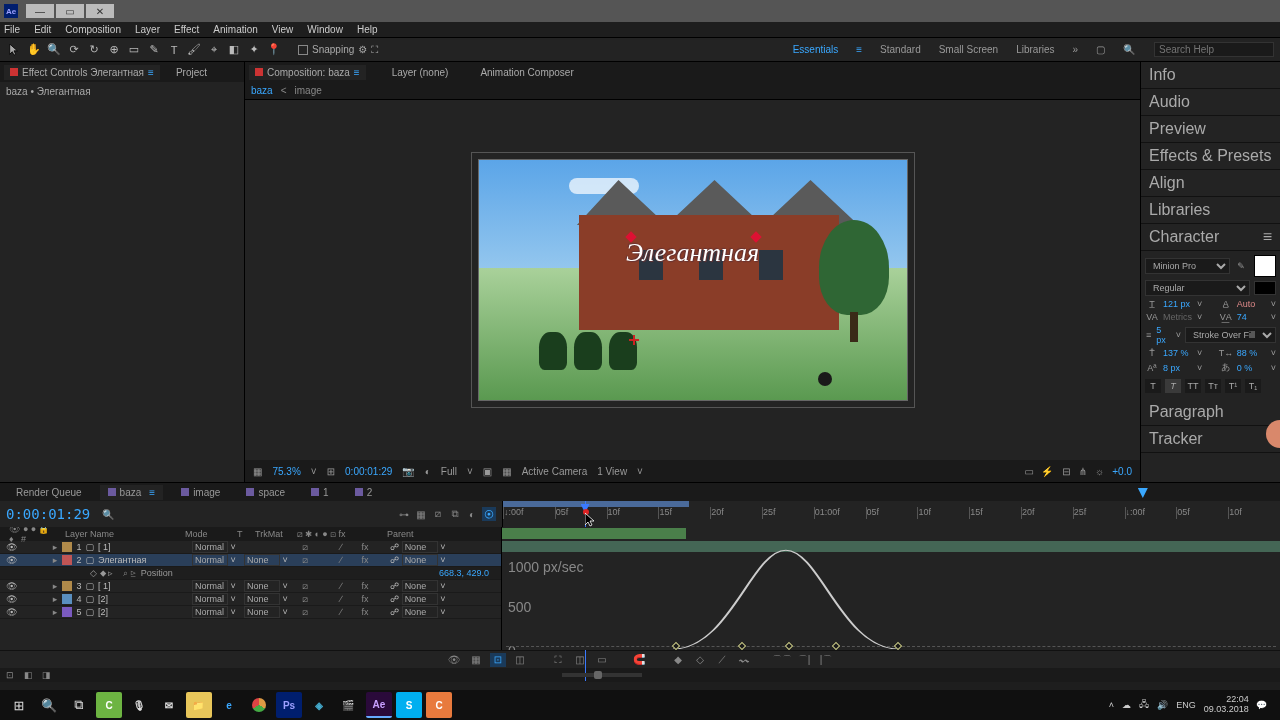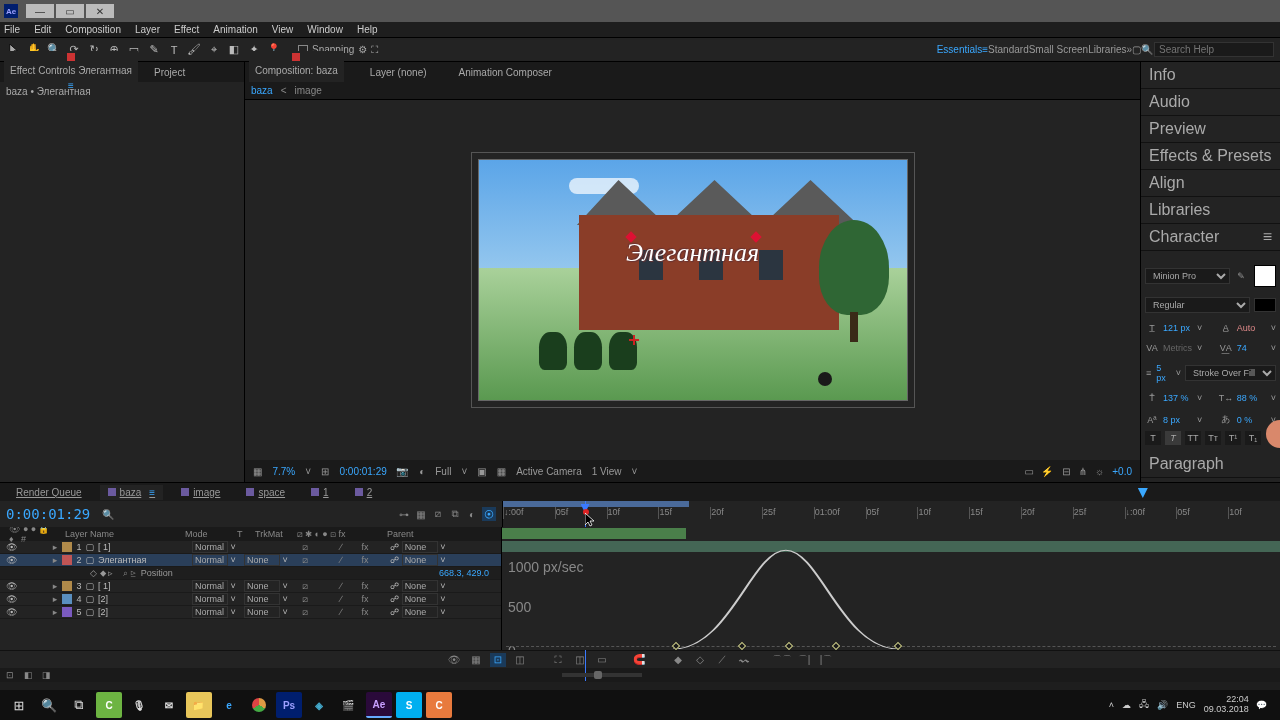--- a/index.html
+++ b/index.html
@@ -14,31 +14,31 @@
 
 
 .menubar { height: 16px; background: #1e1e1e; display: flex; align-items: center; padding: 0 4px; border-bottom:1px solid #000;}
 .menubar span { margin-right: 14px; color: #ccc; font-size: 10px; cursor: pointer; }
 
 
 .toolbar { height: 24px; background: #232323; display: flex; align-items: center; padding: 0 6px; gap: 4px; border-bottom: 1px solid #000;}
 .tool { width: 16px; height: 16px; display: flex; align-items: center; justify-content: center; color: #bbb; cursor: pointer; font-size: 11px; }
 .tool:first-child svg polygon{fill:#aaa;stroke:#000;}
 .toolbar .snap { margin-left: 12px; display: flex; align-items: center; gap: 4px; color: #aaa; font-size:10px;}
-.workspace-tabs { margin-left: auto; display: flex; align-items: center; }
+.workspace-tabs { margin-left: auto; display: flex; align-items: center; gap: 18px; }
 .workspace-tabs span { color: #999; font-size: 10px; cursor: pointer; }
 .workspace-tabs .active { color: #3aa8ff; }
 .search-help { width: 120px; background: #1a1a1a; border: 1px solid #333; color: #888; padding: 1px 4px; font-size: 10px; }
 
 
 .main { display: flex; height: 420px; }
 .left-panel { width: 245px; background: #232323; border-right: 1px solid #000; }
 .panel-tabs { height: 20px; background: #1a1a1a; display: flex; align-items: center; padding: 0 4px; gap: 10px;}
 .panel-tab { color: #aaa; font-size: 10px; padding: 2px 6px; cursor: pointer; display:flex; align-items:center; gap:4px;}
-.panel-tab.active { background: #232323; flex-direction: column; }
+.panel-tab.active { background: #232323; }
 .panel-body { padding: 4px 6px; color: #aaa; font-size: 10px; }
 
 .center-panel { flex: 1; background: #232323; display: flex; flex-direction: column; }
 .center-tabs { height: 20px; background: #1a1a1a; display: flex; align-items: center; padding: 0 4px; gap: 20px;}
 .comp-nav { height: 18px; background: #1a1a1a; display: flex; align-items: center; padding: 0 6px; gap: 8px; border-bottom:1px solid #000;}
 .comp-nav span { color: #888; font-size: 10px; }
 .comp-nav .link { color: #3aa8ff; }
 .viewer { flex: 1; background: #232323; display: flex; align-items: center; justify-content: center; position: relative; }
 .comp-frame { border: 1px solid #555; padding: 6px; background:#232323;}
 .comp-inner { border: 1px solid #666; }
@@ -63,33 +63,33 @@
 .cross::before{left:4px;width:2px;height:10px;} .cross::after{top:4px;width:10px;height:2px;}
 
 .viewer-controls { height: 22px; background: #1a1a1a; display: flex; align-items: center; padding: 0 8px; gap: 10px; color:#999; font-size:10px;}
 .vc-right { margin-left: auto; display:flex; gap:8px; align-items:center;}
 .vc-item { display:flex; align-items:center; gap:3px;}
 .vc-blue { color:#3aa8ff;}
 
 .right-panel { width: 140px; background: #232323; border-left: 1px solid #000; }
 .r-section { border-bottom: 1px solid #111; padding: 4px 8px; color: #aaa; font-size: 16px; cursor: pointer;}
 .char-panel { padding: 4px; }
-.char-row { display: flex; align-items: center; gap: 4px; margin-bottom: 3px; font-size:9px;margin-top:10px;}
+.char-row { display: flex; align-items: center; gap: 4px; margin-bottom: 3px; font-size:9px;}
 .char-select { flex:1; background: #1a1a1a; border: 1px solid #333; color: #aaa; padding: 1px 3px; font-size: 9px;}
 .char-num { color:#3aa8ff; width:30px;}
 .char-swatch { width: 22px; height: 22px; background: #fff; border: 1px solid #000;}
 .char-icon { width:14px; text-align:center; color:#999;}
 .t-btns { display:flex; gap:4px; padding:2px 0;}
 .t-btn { width:16px; height:14px; background:#1a1a1a; color:#aaa; display:flex; align-items:center; justify-content:center; font-size:9px; cursor:pointer;}
 .t-btn.active{ background:#3a3a3a; font-style:italic;}
 
 
 .timeline { height: 200px; background: #1a1a1a; display: flex; flex-direction: column; border-top: 1px solid #000;}
 .tl-tabs { height: 18px; background: #1a1a1a; display: flex; align-items: center; padding: 0 8px; gap: 10px;}
-.tl-tab { color: #999; font-size: 10px; padding: 2px 8px; cursor: pointer; display:flex; align-items:center; gap:4px;text-decoration:underline;}
+.tl-tab { color: #999; font-size: 10px; padding: 2px 8px; cursor: pointer; display:flex; align-items:center; gap:4px;}
 .tl-tab.active { background: #232323; }
 .sq { width:8px; height:8px; background:#6b5a9f;}
 .tl-header { height: 26px; background: #232323; display: flex; align-items: center; }
 .tl-header-left { width: 502px; display: flex; align-items: center; padding: 0 6px; gap: 6px;}
 .timecode { color: #3aa8ff; font-size: 14px; font-family: monospace;}
 .tl-hdr-icons { margin-left:auto; display:flex; gap:3px;}
 .tl-hdr-icon { width:14px; height:14px; display:flex; align-items:center; justify-content:center; color:#888; font-size:10px;}
 .tl-hdr-icon.active { color:#3aa8ff; background:#1a3a5a;}
 .tl-ruler { flex:1; position:relative; height:26px; background:#232323; border-left:1px solid #000;}
 .ruler-ticks { position:absolute; top:6px; left:0; right:0; height:12px; display:flex;}
@@ -266,21 +266,21 @@
             <div class="diamond d1"></div>
               <div class="diamond d2"></div>
             <div class="overlay-text">Элегантная</div>
             <div class="cross"></div>
           </div>
         </div>
       </div>
     </div>
     <div class="viewer-controls">
       <span class="vc-item">▦</span>
-      <span class="vc-item vc-blue">7.7%</span>
+      <span class="vc-item vc-blue">75.3%</span>
       <span>˅</span>
       <span class="vc-item">⊞</span>
       <span class="vc-item vc-blue">0:00:01:29</span>
       <span class="vc-item">📷</span>
       <span class="vc-item">◐</span>
       <span class="vc-item">Full</span>
       <span>˅</span>
       <span class="vc-item">▣</span>
       <span class="vc-item">▦</span>
       <span class="vc-item">Active Camera</span>

